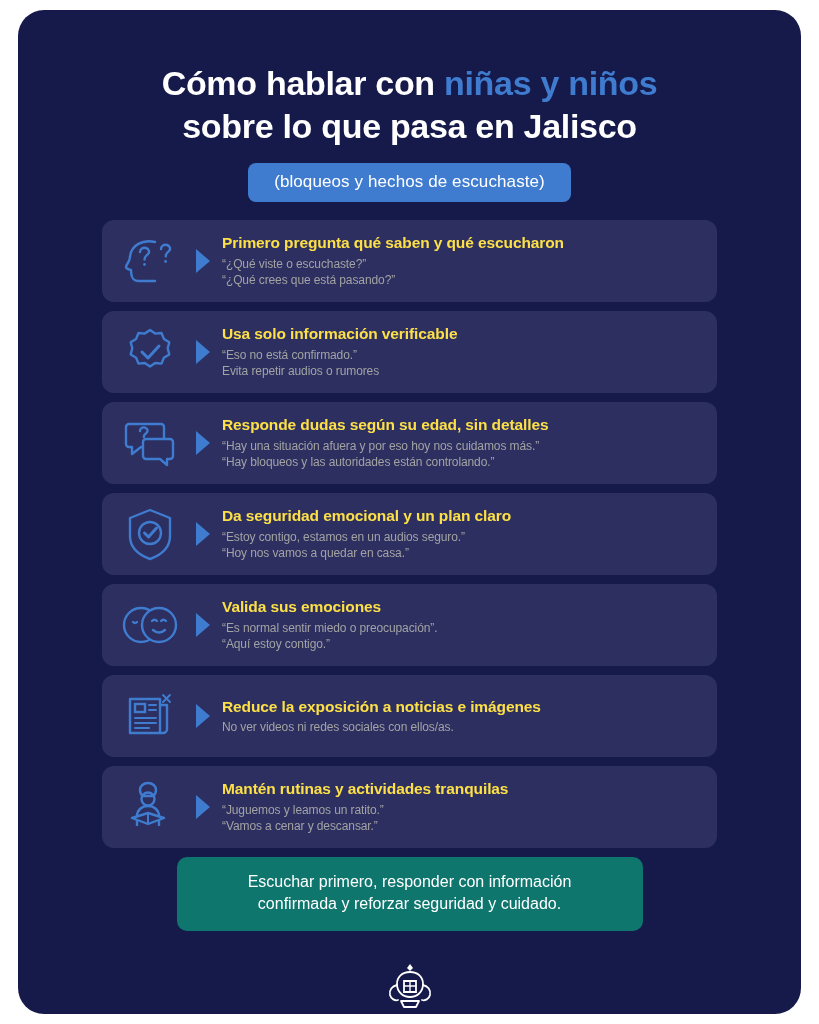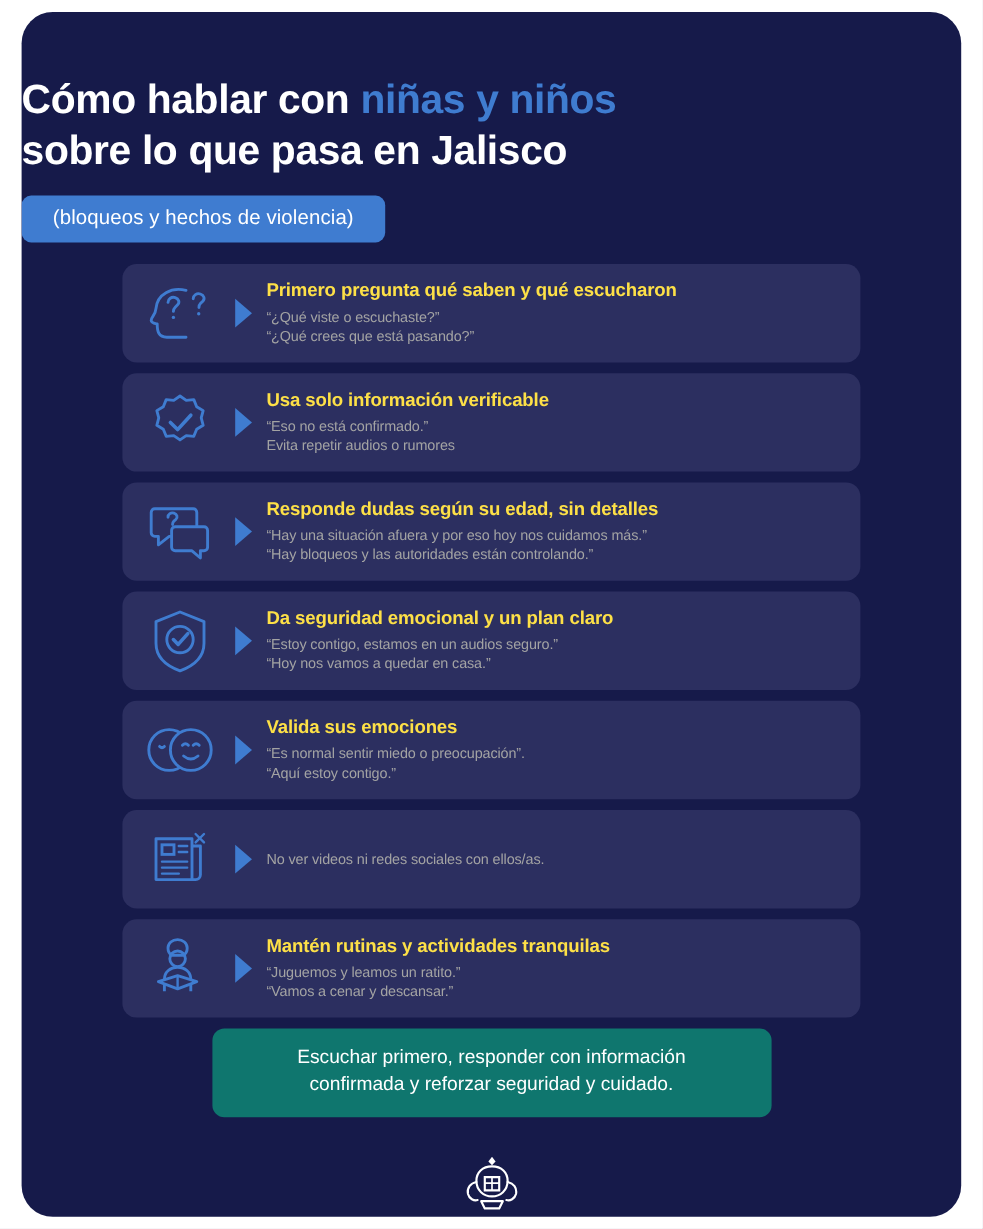--- a/index.html
+++ b/index.html
@@ -20,21 +20,21 @@
     width: 783px;
     height: 1004px;
     background: #161a4a;
     border-radius: 26px;
     box-sizing: border-box;
     padding: 0;
     overflow: hidden;
   }
   
   .title-block {
-    text-align: left;
+    text-align: center;
     padding-top: 52px;
   }
   .title-line {
     font-size: 34px;
     font-weight: bold;
     color: #ffffff;
     letter-spacing: -0.3px;
     line-height: 1.25;
     white-space: nowrap;
   }
@@ -126,21 +126,21 @@
 </head>
 <body>
 
 <div class="poster">
 
   <div class="title-block">
     <div class="title-line">
       <span>Cómo hablar con </span><span class="title-accent">niñas y niños</span>
     </div>
     <div class="title-line">sobre lo que pasa en Jalisco</div>
-    <div class="subtitle-pill">(bloqueos y hechos de violencia)</div>
+    <div class="subtitle-pill">(bloqueos y hechos de escuchaste)</div>
   </div>
 
   <div class="tips">
 
     <div class="tip">
       <div class="tip-icon">
         <svg width="56" height="50" viewBox="0 0 56 50" fill="none" stroke="#3f7cd0" stroke-width="2.4">
           <path d="M33 6 C21 3 9 9 8 21 C7.5 27 4 28 4 31 C4 33 7 33.5 9 34 C9 40 10 45 17 45 L33 45" stroke-linecap="round" stroke-linejoin="round"></path>
           <path d="M18 16 c0-3 3-5 6-4 c3 1 4 4 2 6 l-2 2 c-1 1-1.5 2-1.5 3.5" stroke-linecap="round" fill="none"></path>
           <circle cx="22.5" cy="28.5" r="1.4" fill="#3f7cd0" stroke="none"></circle>
@@ -252,20 +252,21 @@
           <path d="M26 14 h7 M26 19 h7 M12 27 h21 M12 32 h21 M12 37 h14" stroke-linecap="round" stroke-width="2"></path>
           <path d="M40 4 l7 7 M47 4 l-7 7" stroke-linecap="round" stroke-width="2"></path>
         </svg>
       </div>
       <div class="tip-arrow">
         <svg width="18" height="26" viewBox="0 0 18 26">
             <path d="M2 1 L16 13 L2 25 Z" fill="#3f7cd0"></path>
           </svg>
       </div>
       <div class="tip-body">
+        <div class="tip-title">Reduce la exposición a noticias e imágenes</div>
         <div class="tip-line">No ver videos ni redes sociales con ellos/as.</div>
       </div>
     </div>
 
     <div class="tip">
       <div class="tip-icon">
         <svg width="54" height="54" viewBox="0 0 54 54" fill="none" stroke="#3f7cd0" stroke-width="2.4">
           <path d="M17 10 c0-4 3.5-7 8-7 c4.5 0 8 3 8 7 c0 4-3 6-3 6 h-10 c0 0-3-2-3-6 z" stroke-linejoin="round"></path>
           <circle cx="25" cy="19" r="6.5"></circle>
           <path d="M14 46 v-10 c0-6 5-10 11-10 c6 0 11 4 11 10 v10" stroke-linejoin="round"></path>

